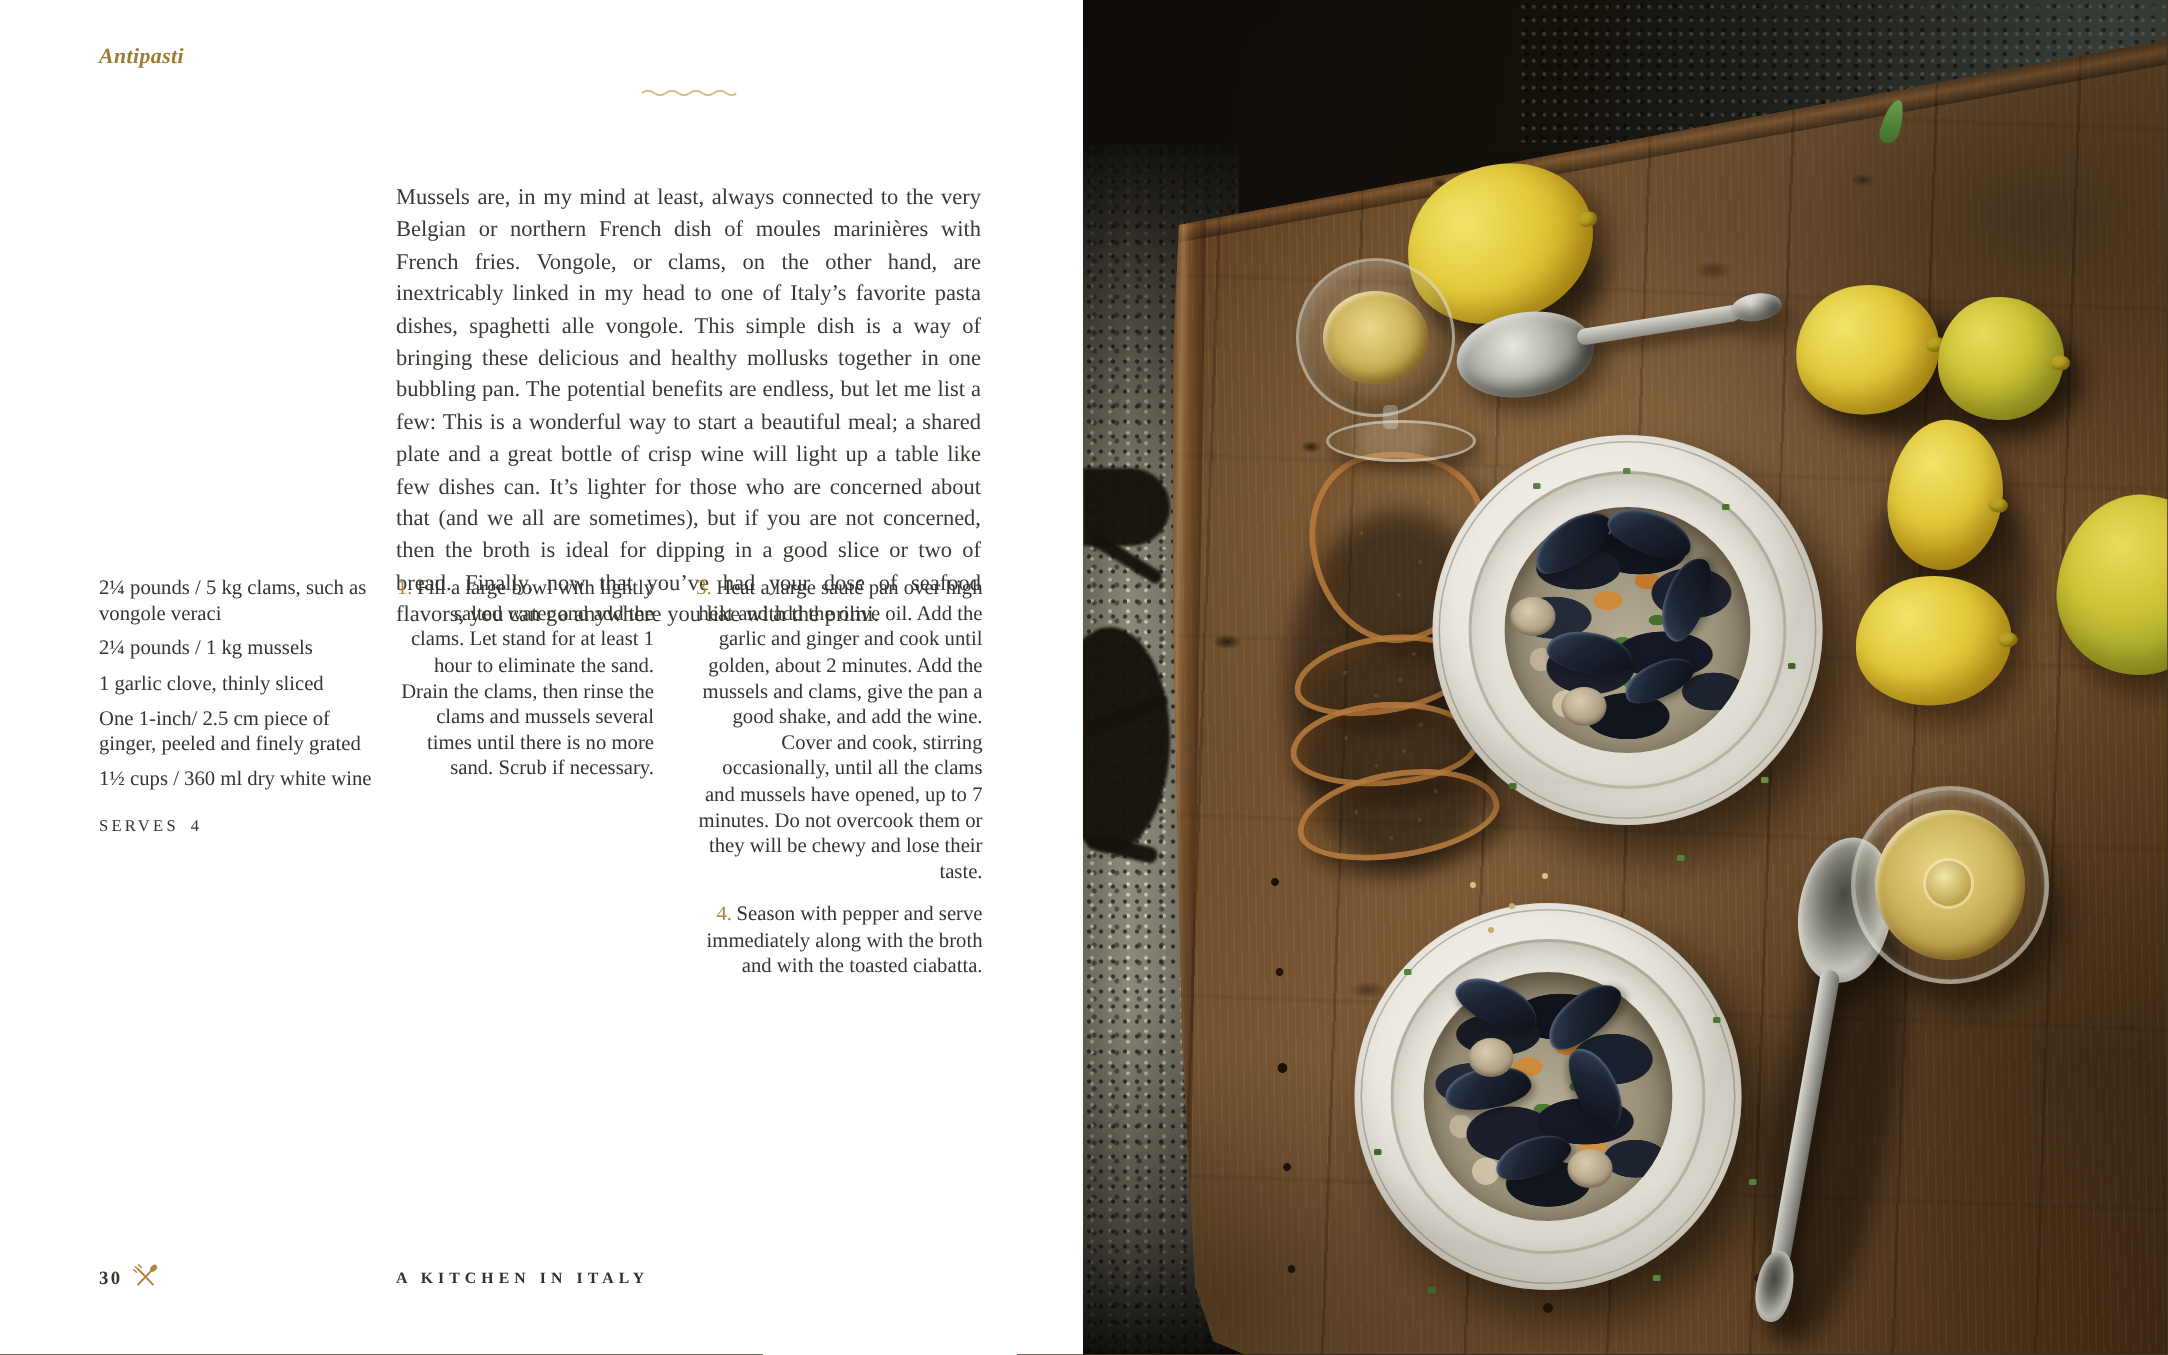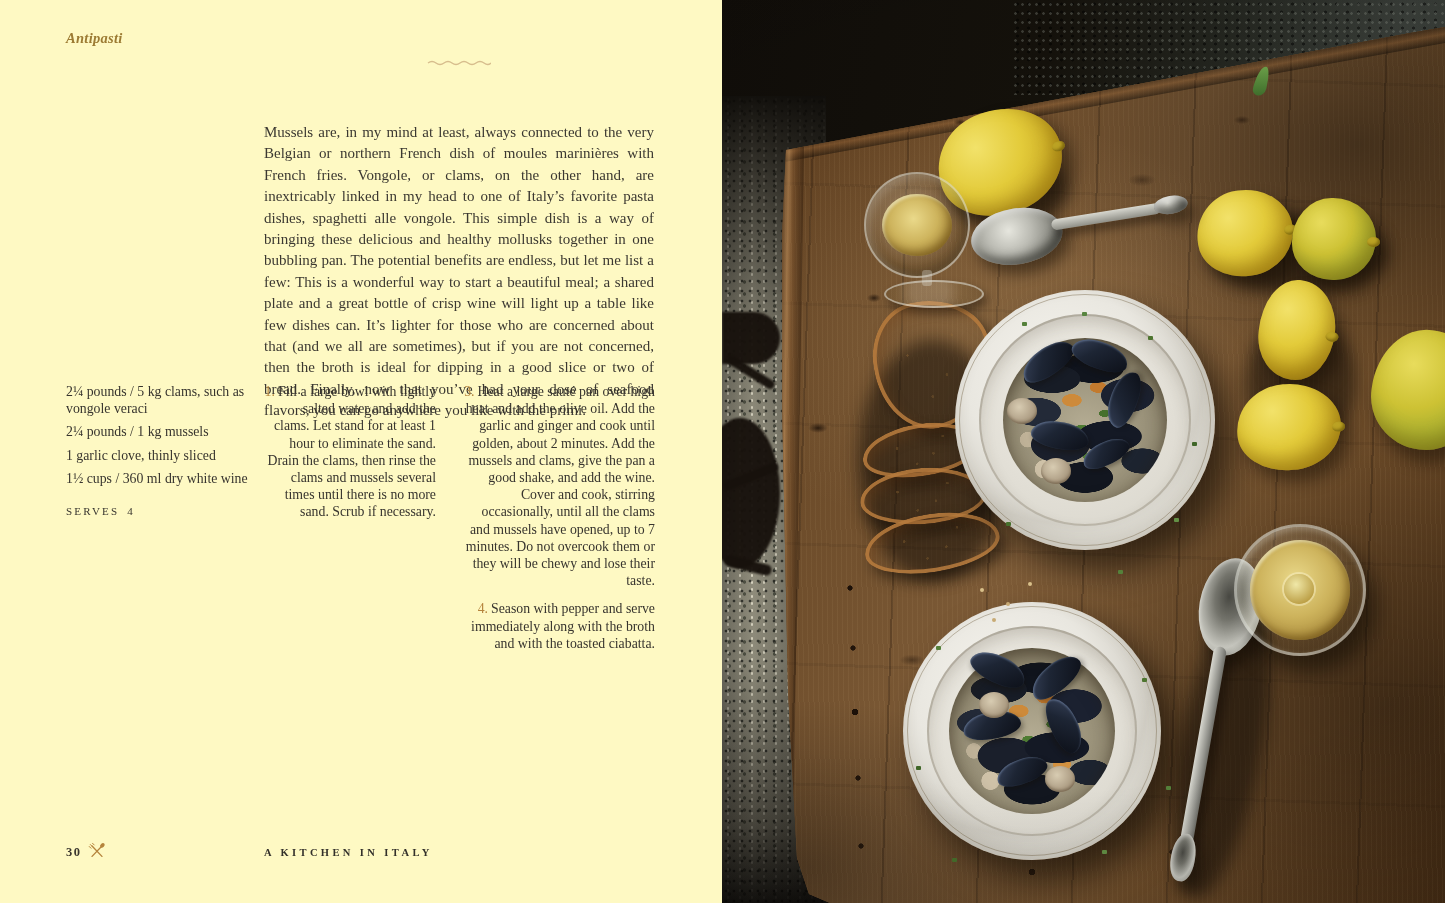--- a/index.html
+++ b/index.html
@@ -1,21 +1,21 @@
 <!DOCTYPE html>
 <html><head>
 <meta charset="utf-8">
 <style>
   * { box-sizing: border-box; }
   body { margin:0; background:#1e1c19; }
   .spread { position:relative; width:1445px; height:903px; display:flex; font-family:"Liberation Serif", serif; }
   .abs { position:absolute; }
 
   
-  .page-left { position:relative; width:722px; height:903px; background:#fef9c3; color:#34312b; flex:none; overflow:hidden; }
+  .page-left { position:relative; width:722px; height:903px; background:#ffffff; color:#34312b; flex:none; overflow:hidden; }
   .category { left:66px; top:30px; font-style:italic; font-weight:bold; font-size:14.5px; color:#9c7b33; letter-spacing:.3px; }
   .titleblock { left:234px; top:38px; width:450px; text-align:center; }
   .titleblock h1 { margin:0; font-size:23px; font-weight:normal; letter-spacing:4.5px; color:#2c2a25; white-space:nowrap; }
   .titleblock h2 { margin:9px 0 0; font-size:17px; font-style:italic; font-weight:bold; color:#2c2a25; }
   .titleblock .divider { margin-top:15px; }
   .intro { left:264px; top:122px; width:390px; margin:0; font-size:15px; line-height:21.4px; text-align:justify; color:#3b3831; }
   .ing { left:66px; top:383px; width:186px; font-size:13.8px; line-height:17.2px; color:#37342e; }
   .ing p { margin:0 0 6px; }
   .serves { margin-top:16px !important; font-size:11px; letter-spacing:2.2px; word-spacing:3px; color:#37342e; }
   .colA { left:264px; top:383px; width:172px; }
@@ -162,20 +162,21 @@
           </svg>
       </div>
     </header>
 
     <p class="abs intro">Mussels are, in my mind at least, always connected to the very Belgian or northern French dish of moules marinières with French fries. Vongole, or clams, on the other hand, are inextricably linked in my head to one of Italy’s favorite pasta dishes, spaghetti alle vongole. This simple dish is a way of bringing these delicious and healthy mollusks together in one bubbling pan. The potential benefits are endless, but let me list a few: This is a wonderful way to start a beautiful meal; a shared plate and a great bottle of crisp wine will light up a table like few dishes can. It’s lighter for those who are concerned about that (and we all are sometimes), but if you are not concerned, then the broth is ideal for dipping in a good slice or two of bread. Finally, now that you’ve had your dose of seafood flavors, you can go anywhere you like with the primi.</p>
 
     <aside class="abs ing">
       <p>2¼ pounds / 5 kg clams, such as vongole veraci</p>
       <p>2¼ pounds / 1 kg mussels</p>
       <p>1 garlic clove, thinly sliced</p>
+      <p>One 1-inch/ 2.5 cm piece of ginger, peeled and finely grated</p>
       <p>1½ cups / 360 ml dry white wine</p>
       <p class="serves">SERVES 4</p>
     </aside>
 
     <div class="abs colA">
       <p class="step"><span class="num">1.</span><span>Fill a large bowl with lightly salted water and add the clams. Let stand for at least 1 hour to eliminate the sand. Drain the clams, then rinse the clams and mussels several times until there is no more sand. Scrub if necessary.</span></p>
     </div>
 
     <div class="abs colB">
       <p class="step"><span class="num">3.</span><span>Heat a large sauté pan over high heat and add the olive oil. Add the garlic and ginger and cook until golden, about 2 minutes. Add the mussels and clams, give the pan a good shake, and add the wine. Cover and cook, stirring occasionally, until all the clams and mussels have opened, up to 7 minutes. Do not overcook them or they will be chewy and lose their taste.</span></p>

